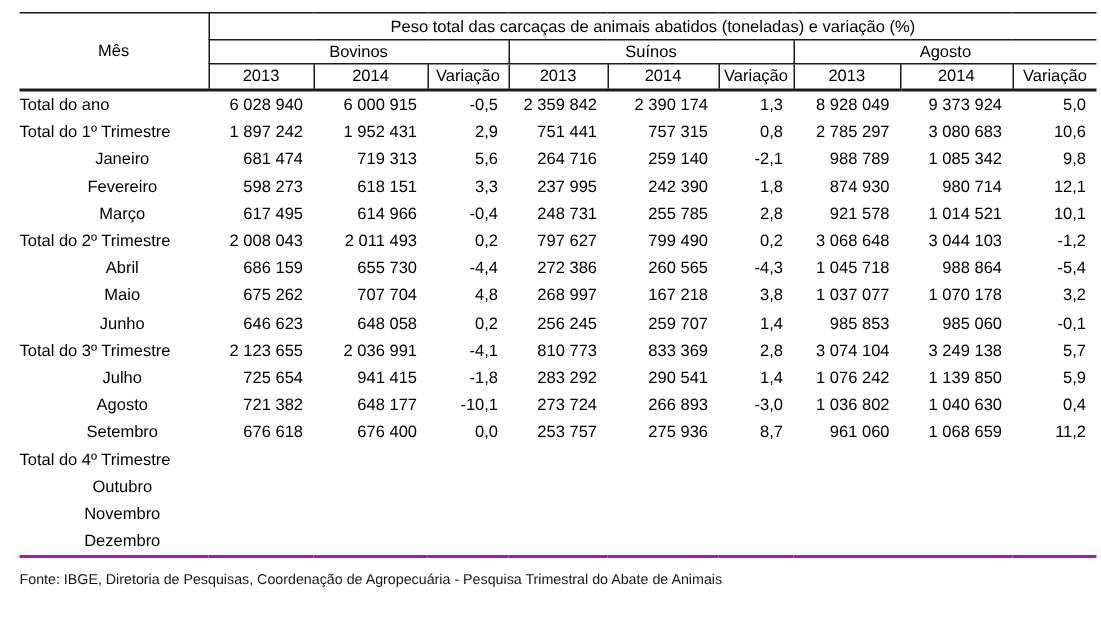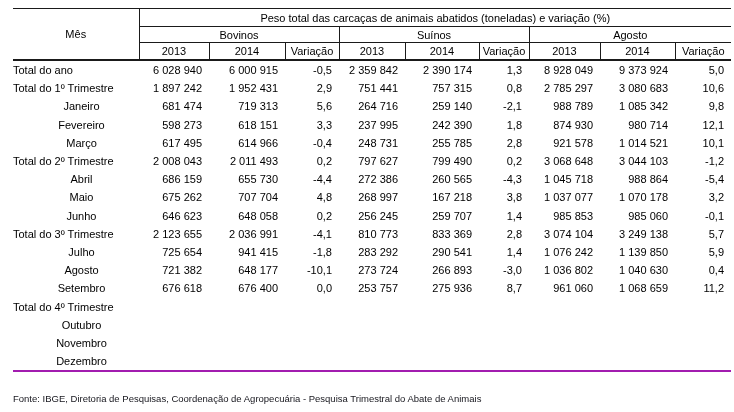--- a/index.html
+++ b/index.html
@@ -44,21 +44,21 @@
   }
 
   
   tbody td { height:18.2px; }
   tbody tr:last-child td { border-bottom:2px solid #a21caf; }
   td.mes.month { text-align:center; padding-left:11px; }
   td.mes.total { text-align:left; }
   td.num { text-align:right; padding-right:7px; }
 
   .footer {
-    margin:20px 0 0 13px;
+    margin:8px 0 0 13px;
     font-size:9.5px;
     line-height:13px;
     color:#16161d;
   }
 </style>
 </head>
 <body>
 
 <div class="page">
 

